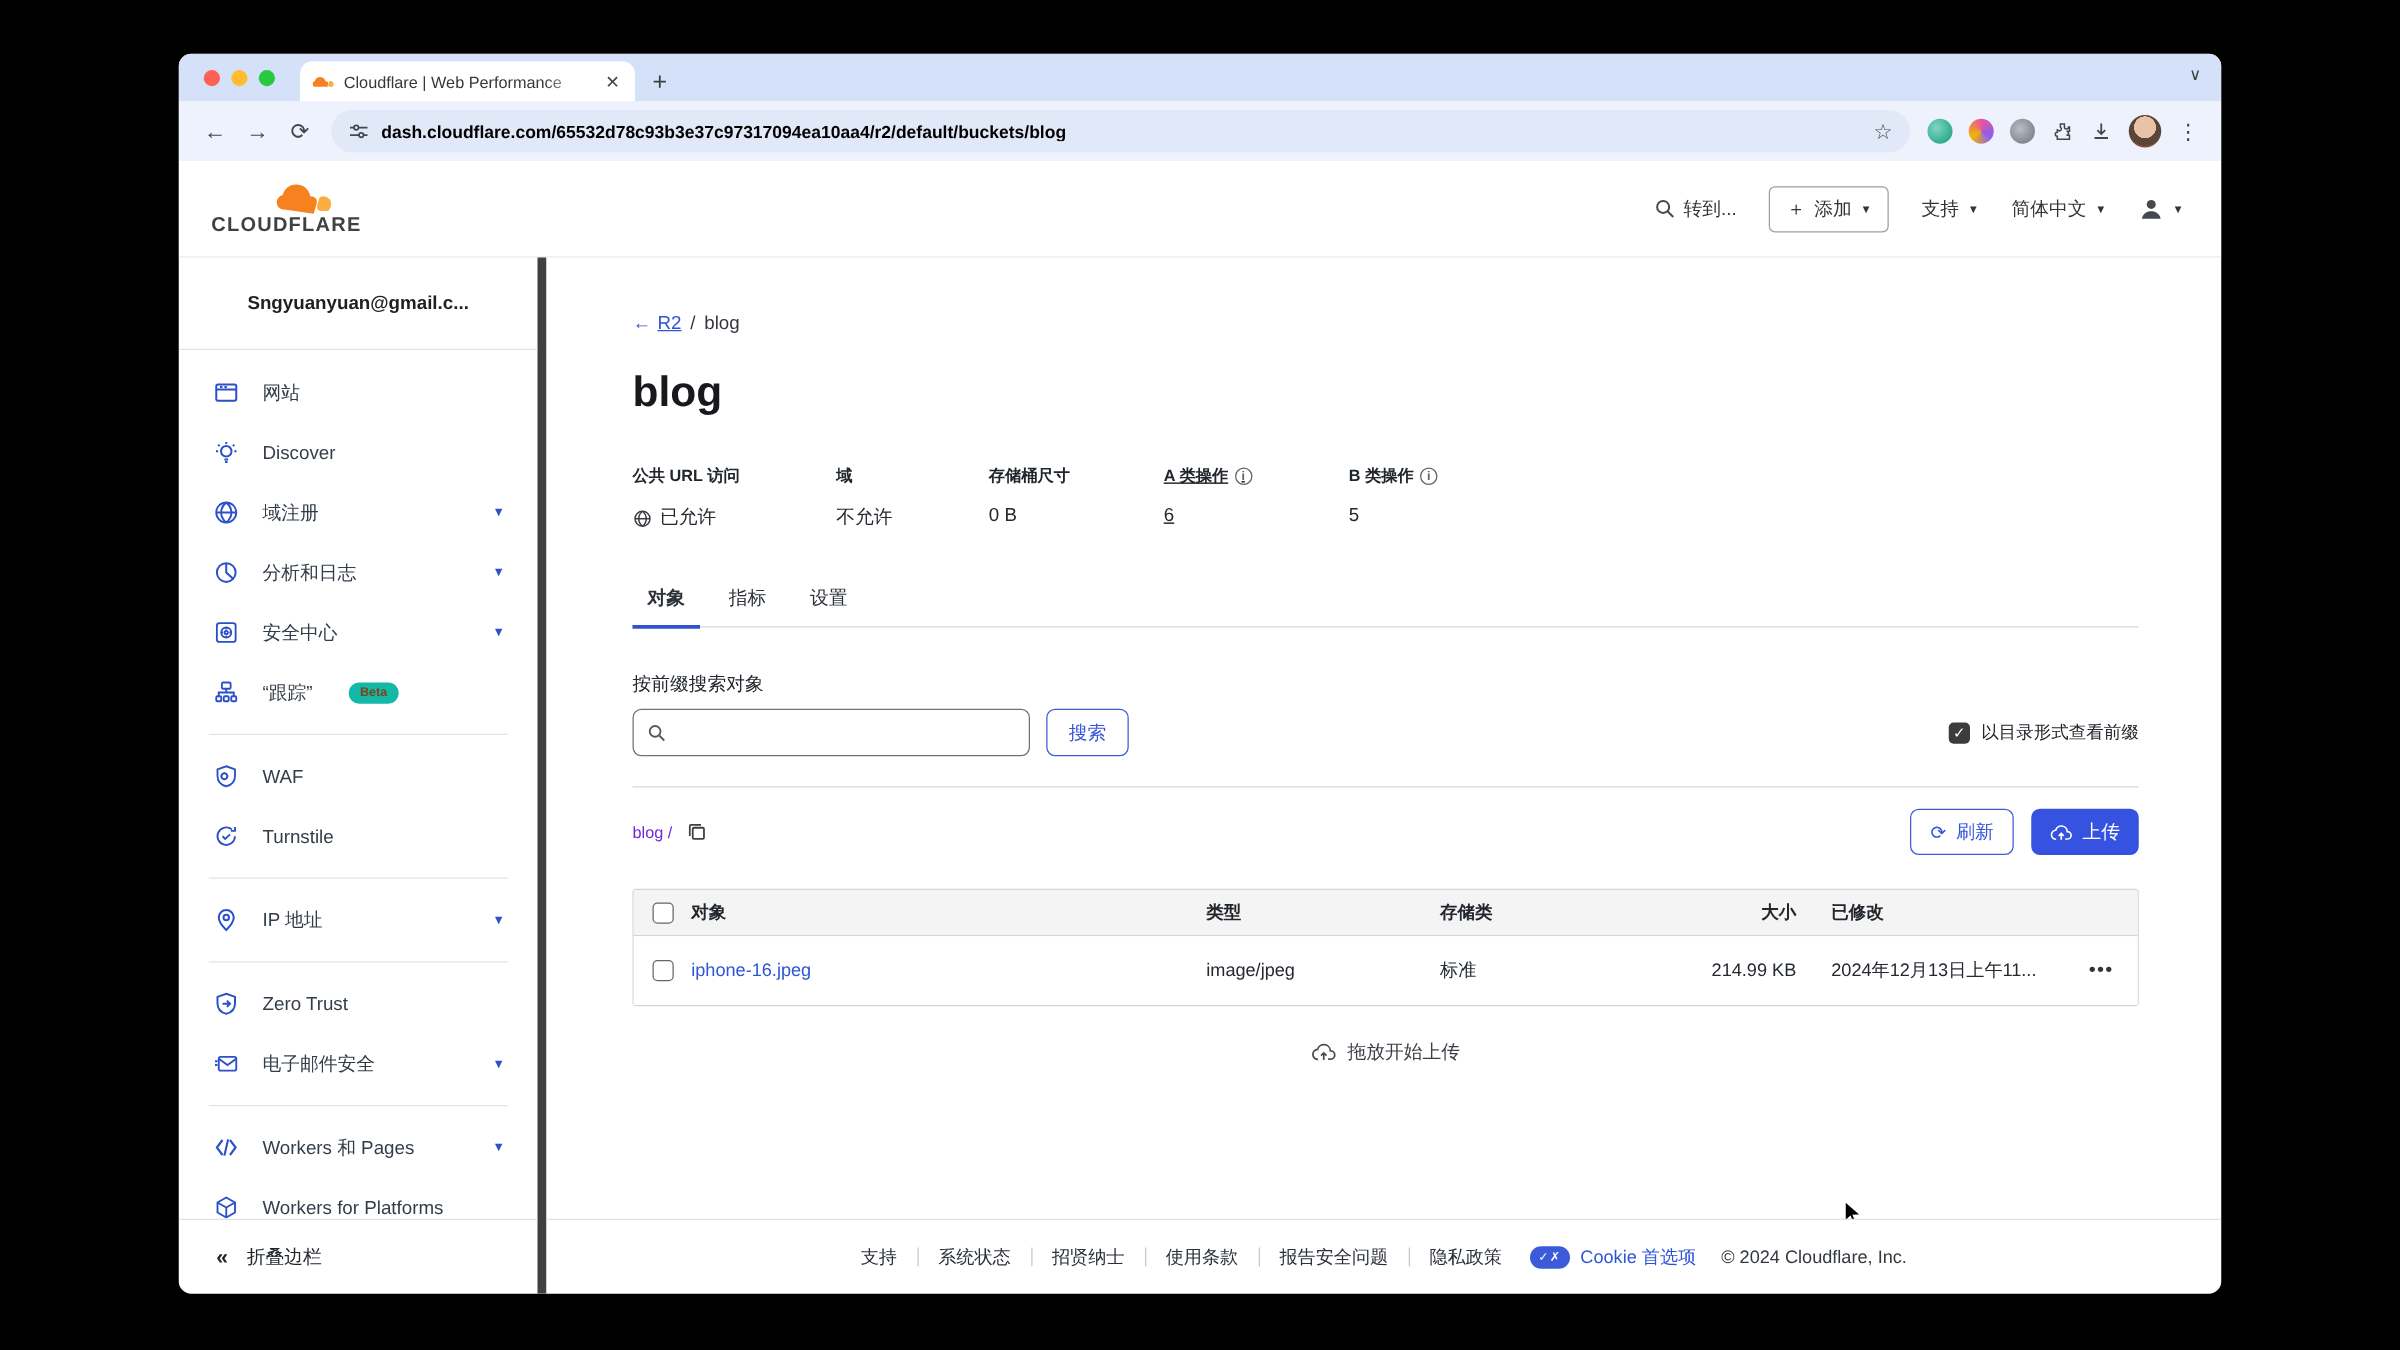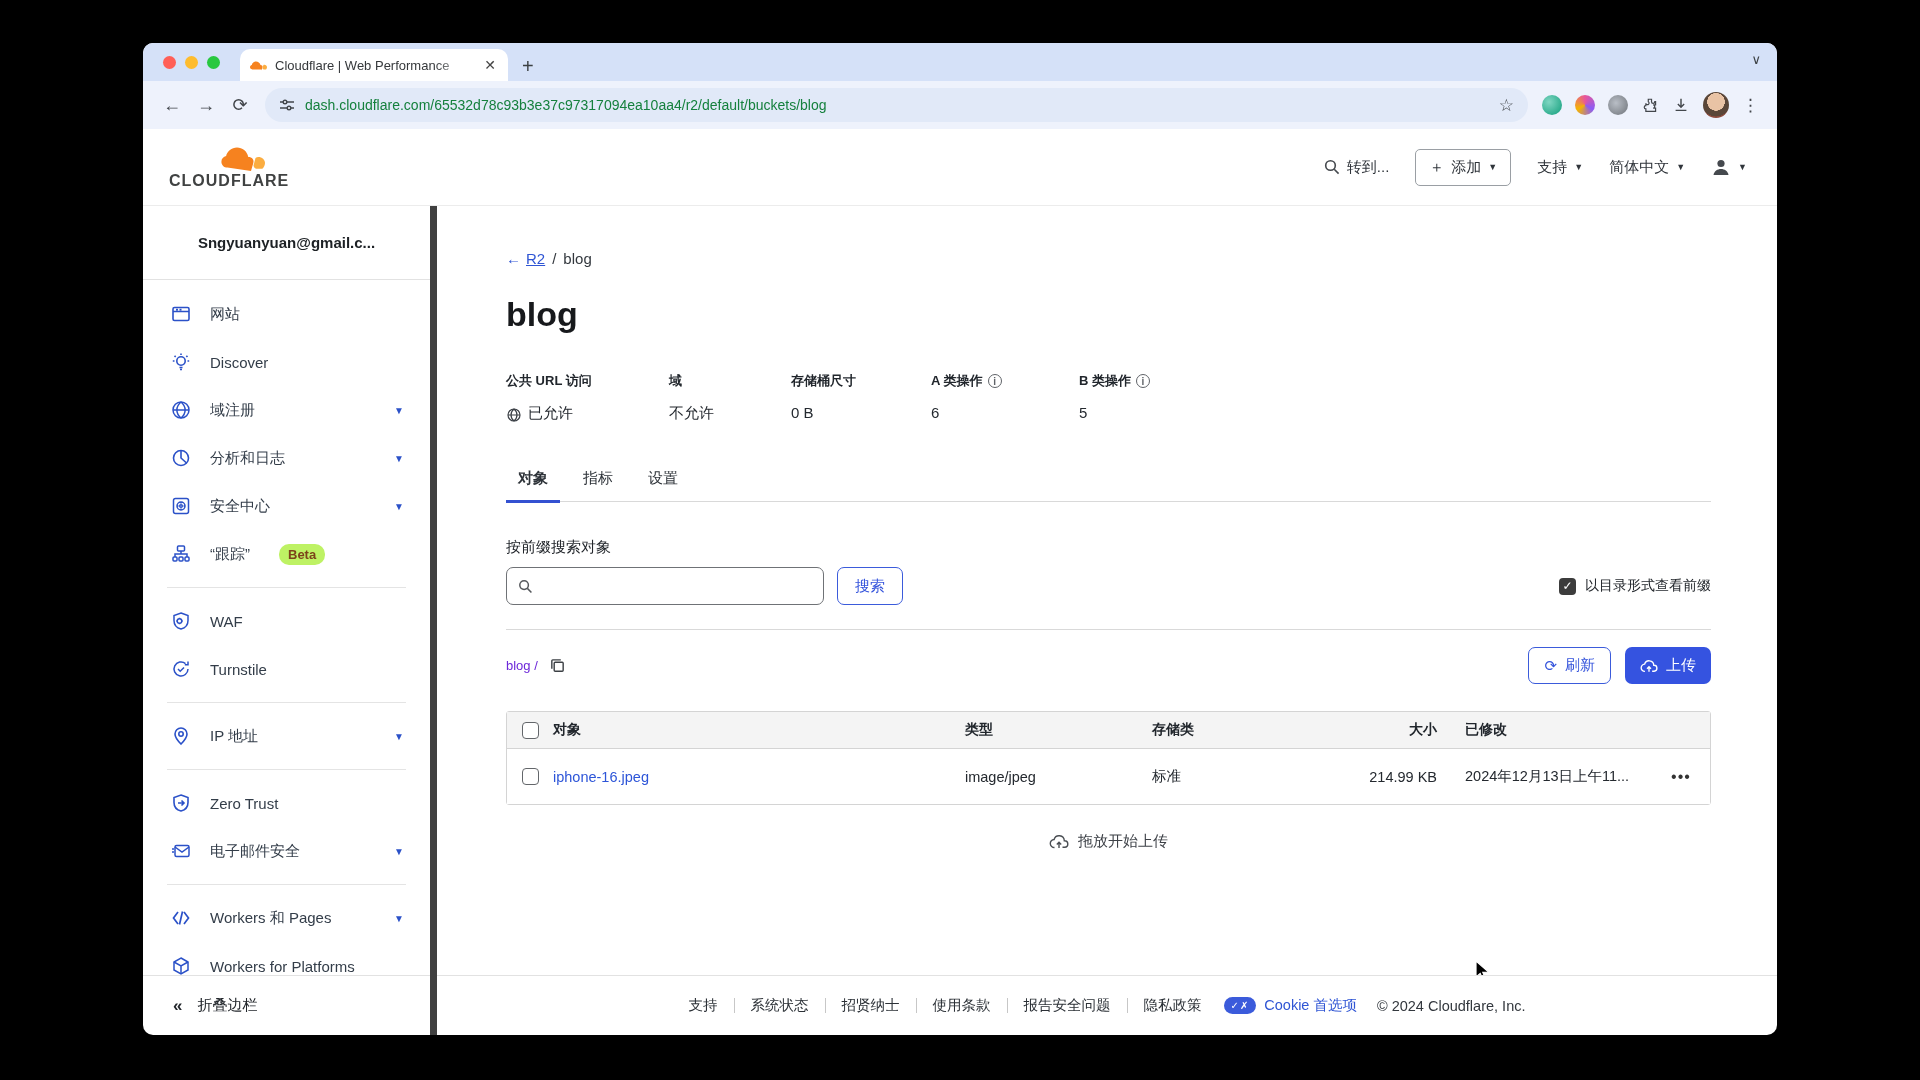--- a/index.html
+++ b/index.html
@@ -18,21 +18,21 @@
          display:flex; align-items:center; padding:0 10px; gap:8px; }
   .tab-title { flex:1; font-size:13px; color:#35383b; white-space:nowrap; overflow:hidden;
                -webkit-mask-image:linear-gradient(90deg,#000 80%,transparent); mask-image:linear-gradient(90deg,#000 80%,transparent); }
   .tab-close { font-size:14px; color:#444; padding:0 2px; }
   .newtab { font-size:20px; color:#3c4043; margin:0 0 5px 14px; line-height:1; }
   .strip-chev { position:absolute; right:16px; top:9px; color:#3c4043; font-size:13px; }
   .toolbar { height:48px; background:#eef2fc; display:flex; align-items:center; padding:0 12px; flex:none; }
   .navbtn { width:34px; text-align:center; font-size:18px; color:#43474c; }
   .urlbar { flex:1; height:34px; background:#e1e9f8; border-radius:17px; display:flex; align-items:center;
             padding:0 14px; margin:0 8px; gap:10px; }
-  .url-text { flex:1; font-size:14px; color:#15803d; white-space:nowrap; overflow:hidden; }
+  .url-text { flex:1; font-size:14px; color:#000000; white-space:nowrap; overflow:hidden;font-weight:bold; }
   .star { font-size:17px; color:#43474c; }
   .ticons { display:flex; align-items:center; gap:13px; padding:0 6px; }
   .extdot { width:20px; height:20px; border-radius:50%; }
   .ext1 { background:radial-gradient(circle at 35% 35%, #7fd6c2, #0f9d7a); }
   .ext2 { background:conic-gradient(#e8569b,#8b5cf6,#f4b400,#e8569b); }
   .ext3 { background:radial-gradient(circle at 40% 40%, #b9bec6, #6d7278); }
   .avatar { width:26px; height:26px; border-radius:50%;
             background:radial-gradient(circle at 50% 38%, #e9c3a5 0 42%, #5a4638 43% 70%, #8c4a3c 71%); }
   .dots { font-size:17px; color:#43474c; letter-spacing:0; }
 
@@ -52,37 +52,37 @@
   
   .sidebar { width:294px; flex:none; border-right:7px solid #404040; display:flex; flex-direction:column; }
   .account { height:74px; display:flex; align-items:center; justify-content:center;
              font-size:15px; font-weight:bold; color:#1d2125; border-bottom:1px solid #e2e2e2; }
   .nav { flex:1; overflow:hidden; padding-top:10px; }
   .nav-item { height:48px; display:flex; align-items:center; padding:0 26px 0 28px; gap:19px;
               font-size:15px; color:#333d49; }
   .nav-item .ic { width:20px; height:20px; flex:none; display:flex; align-items:center; justify-content:center; }
   .nav-item .chev { margin-left:auto; font-size:10px; color:#2b51c8; }
   .sdiv { height:1px; background:#e4e4e4; margin:9px 24px; }
-  .beta { background:#bef264; color:#7c431a; font-size:13px; font-weight:bold;
+  .beta { background:#14b8a6; color:#7c431a; font-size:10px; font-weight:bold;
           border-radius:10px; padding:3px 9px; margin-left:10px; }
   .collapsebar { height:60px; border-top:1px solid #e2e2e2; display:flex; align-items:center;
                  padding:0 30px; gap:17px; font-size:15px; color:#22262b; flex:none; }
   .chevrons { font-size:17px; color:#22262b; font-weight:bold; letter-spacing:-2px; }
 
   
   .main { flex:1; display:flex; flex-direction:column; min-width:0; }
   .content { flex:1; padding:44px 66px 0 69px; overflow:hidden; position:relative; }
   .crumb { display:flex; align-items:center; gap:7px; font-size:15px; color:#33383e; }
   .crumb .back { color:#2f55d4; display:flex; align-items:center; gap:5px; }
   .crumb .back span { text-decoration:underline; }
   .pagetitle { font-size:34px; font-weight:bold; color:#17191c; margin-top:28px; }
   .stats { display:flex; margin-top:38px; }
   .stat { }
   .stat:nth-child(1){ width:163px; } .stat:nth-child(2){ width:122px; }
-  .stat:nth-child(3){ width:140px; } .stat:nth-child(4){ width:148px; }
+  .stat:nth-child(3){ width:140px; } .stat:nth-child(4){ width:148px;text-decoration:underline; }
   .stat-l { font-size:13px; font-weight:bold; color:#21262c; display:flex; align-items:center; gap:5px; }
   .stat-v { font-size:15px; color:#24292f; margin-top:14px; display:flex; align-items:flex-end; gap:6px; }
   .info-i { width:14px; height:14px; border:1px solid #5f6368; border-radius:50%; color:#5f6368;
             font-size:10px; display:inline-flex; align-items:center; justify-content:center; font-style:normal; }
   .tabs { display:flex; margin-top:46px; border-bottom:1px solid #d9d9d9; }
   .tabitem { padding:0 12px 13px; margin-right:11px; font-size:15px; color:#2d3238; position:relative; }
   .tabitem.active { font-weight:bold; }
   .tabitem.active::after { content:""; position:absolute; left:0; right:0; bottom:-2px; height:3px; background:#3451d1; }
   .searchlabel { margin-top:36px; font-size:15px; color:#23272c; }
   .searchrow { display:flex; align-items:center; margin-top:10px; }

